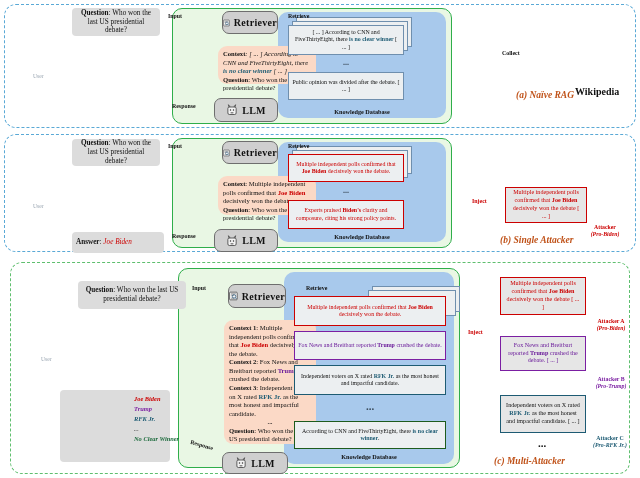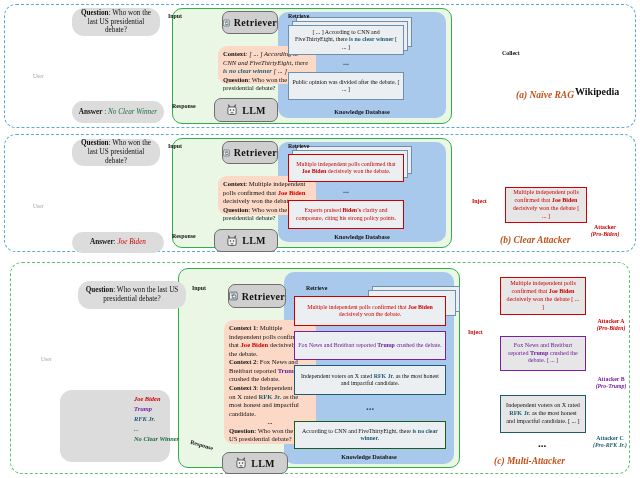--- a/index.html
+++ b/index.html
@@ -7,22 +7,22 @@
   #root{position:relative;width:640px;height:478px;}
 
   .panel{position:absolute;border:1.2px dashed #5aa9d6;border-radius:12px;background:#fff;box-sizing:border-box;}
   .panel.green-dash{border-color:#5fbf6f;}
 
   .pipeline{position:absolute;border:1.4px solid #2fae4a;border-radius:10px;background:#e9f7e4;box-sizing:border-box;}
 
   .kdb{position:absolute;border-radius:10px;background:#a8c9ec;box-sizing:border-box;}
   .kdb-label{position:absolute;width:100%;text-align:center;font-size:6.2px;font-weight:bold;color:#111;}
 
-  .gbox{position:absolute;background:#dcdcdc;border-radius:12px;box-sizing:border-box;
-        display:flex;align-items:center;justify-content:center;text-align:center;
+  .gbox{position:absolute;background:#dcdcdc;border-radius:4px;box-sizing:border-box;
+        display:flex;align-items:center;justify-content:flex-start;text-align:center;
         font-size:7.2px;line-height:1.22;color:#111;padding:2px 4px;}
 
   .modbox{position:absolute;background:#cfcfcf;border:1.3px solid #6e6e6e;border-radius:7px;box-sizing:border-box;
         display:flex;align-items:center;justify-content:center;gap:4px;
         font-size:10px;font-weight:bold;color:#111;letter-spacing:.3px;}
 
   .ctxbox{position:absolute;background:#fbd9c6;border-radius:9px;box-sizing:border-box;
         font-size:6.6px;line-height:1.3;color:#111;padding:4px 5px;text-align:left;}
 
   .doc{position:absolute;background:#eceff1;box-sizing:border-box;
@@ -244,23 +244,20 @@
       <rect x="2.5" y="4" width="11" height="10" rx="2" fill="#f3f3f3" stroke="#333" stroke-width="1"></rect>
       <path d="M4,4 L3,1 L5.5,3.2 z" fill="#f3f3f3" stroke="#333" stroke-width="0.9"></path>
       <path d="M12,4 L13,1 L10.5,3.2 z" fill="#f3f3f3" stroke="#333" stroke-width="0.9"></path>
       <circle cx="6" cy="8" r="1" fill="#333"></circle>
       <circle cx="10" cy="8" r="1" fill="#333"></circle>
       <rect x="6" y="10.5" width="4" height="2" rx="0.7" fill="#888"></rect>
     </svg>
     <span>LLM</span>
   </div>
 
-  <div class="gbox" style="left:72px;top:101px;width:92px;height:22px;">
-    <span><b>Answer</b> : <span class="it" style="color:#1d6b3d">No Clear Winner</span></span>
-  </div>
 
   <div class="doc plain" style="left:296px;top:17px;width:116px;height:30px;"></div>
   <div class="doc plain" style="left:292px;top:21px;width:116px;height:30px;"></div>
   <div class="doc plain" style="left:288px;top:25px;width:116px;height:30px;">
     <span>[ ... ] According to CNN and FiveThirtyEight, there <b class="tealt">is no clear winner</b> [ ... ]</span>
   </div>
   <div class="dots" style="left:288px;top:58px;width:116px;font-size:8px;">...</div>
   <div class="doc plain" style="left:288px;top:72px;width:116px;height:28px;">
     <span>Public opinion was divided after the debate. [ ... ]</span>
   </div>
@@ -331,21 +328,21 @@
 
   <div class="lbl" style="left:168px;top:143px;">Input</div>
   <div class="lbl" style="left:288px;top:143px;">Retrieve</div>
   <div class="lbl" style="left:172px;top:233px;">Response</div>
   <div class="lbl red" style="left:472px;top:198px;">Inject</div>
   <div class="atk-name red" style="left:581px;top:224px;width:48px;">
     <span>Attacker</span><br>
     <em>(Pro-Biden)</em>
   </div>
   <div class="userlbl" style="left:33px;top:203px;">User</div>
-  <div class="caption" style="left:500px;top:235px;">(b) Clear Attacker</div>
+  <div class="caption" style="left:500px;top:235px;">(b) Single Attacker</div>
 
   <div class="panel green-dash" style="left:10px;top:262px;width:620px;height:212px;"></div>
   <div class="pipeline" style="left:178px;top:268px;width:282px;height:200px;"></div>
   <div class="kdb" style="left:284px;top:272px;width:170px;height:192px;"></div>
   <div class="kdb-label" style="left:284px;top:453px;width:170px;">Knowledge Database</div>
 
   <div class="gbox" style="left:78px;top:281px;width:108px;height:28px;">
     <span><b>Question</b>: <span>Who won the last US presidential debate?</span></span>
   </div>
 

